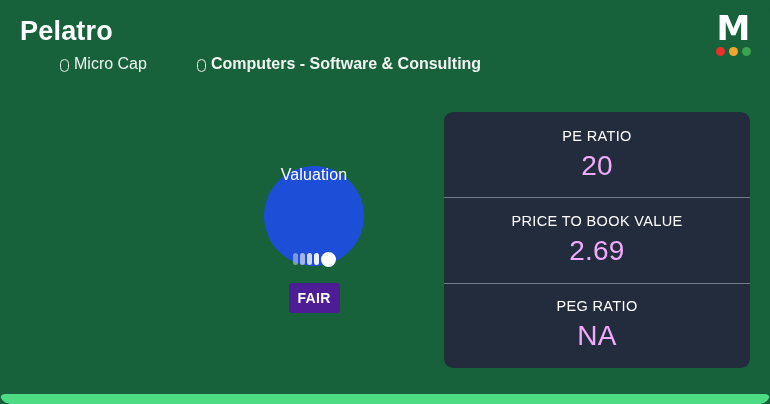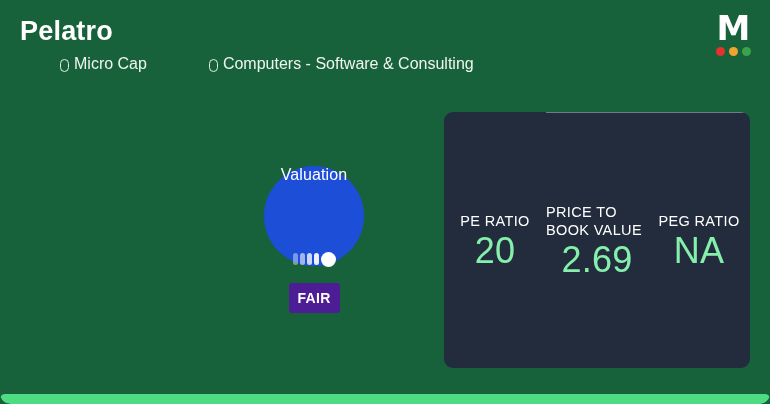--- a/index.html
+++ b/index.html
@@ -51,21 +51,21 @@
   .meta-item {
     display: flex;
     align-items: center;
     font-size: 16px;
     color: #f0f5f1;
     line-height: 22px;
     white-space: nowrap;
     padding-left: 40px;
   }
 
-  .meta-item + .meta-item { margin-left: 22px; }
+  .meta-item + .meta-item { margin-left: 10px; font-weight: bold; }
 
   .tofu {
     display: inline-block;
     width: 9px;
     height: 13px;
     border: 1px solid #e8efe9;
     margin-right: 5px;
     position: relative;
     top: 1px;
     flex: 0 0 auto;
@@ -180,21 +180,21 @@
   
   .metrics-panel {
     position: absolute;
     left: 444px;
     top: 112px;
     width: 306px;
     height: 256px;
     background: #232c3d;
     border-radius: 9px;
     display: flex;
-    flex-direction: row;
+    flex-direction: column;
     overflow: hidden;
   }
 
   .metric-row {
     flex: 1 1 0;
     display: flex;
     flex-direction: column;
     align-items: center;
     justify-content: center;
     position: relative;
@@ -213,22 +213,22 @@
 
   .metric-label {
     font-size: 14.5px;
     color: #ffffff;
     letter-spacing: 0.35px;
     line-height: 18px;
     text-transform: uppercase;
   }
 
   .metric-value {
-    font-size: 36px;
-    color: #86efac;
+    font-size: 28px;
+    color: #f0abfc;
     line-height: 34px;
     margin-top: 4px;
     letter-spacing: 0.2px;
   }
 
   
   .bottom-bar {
     position: absolute;
     left: 0;
     bottom: 0;

